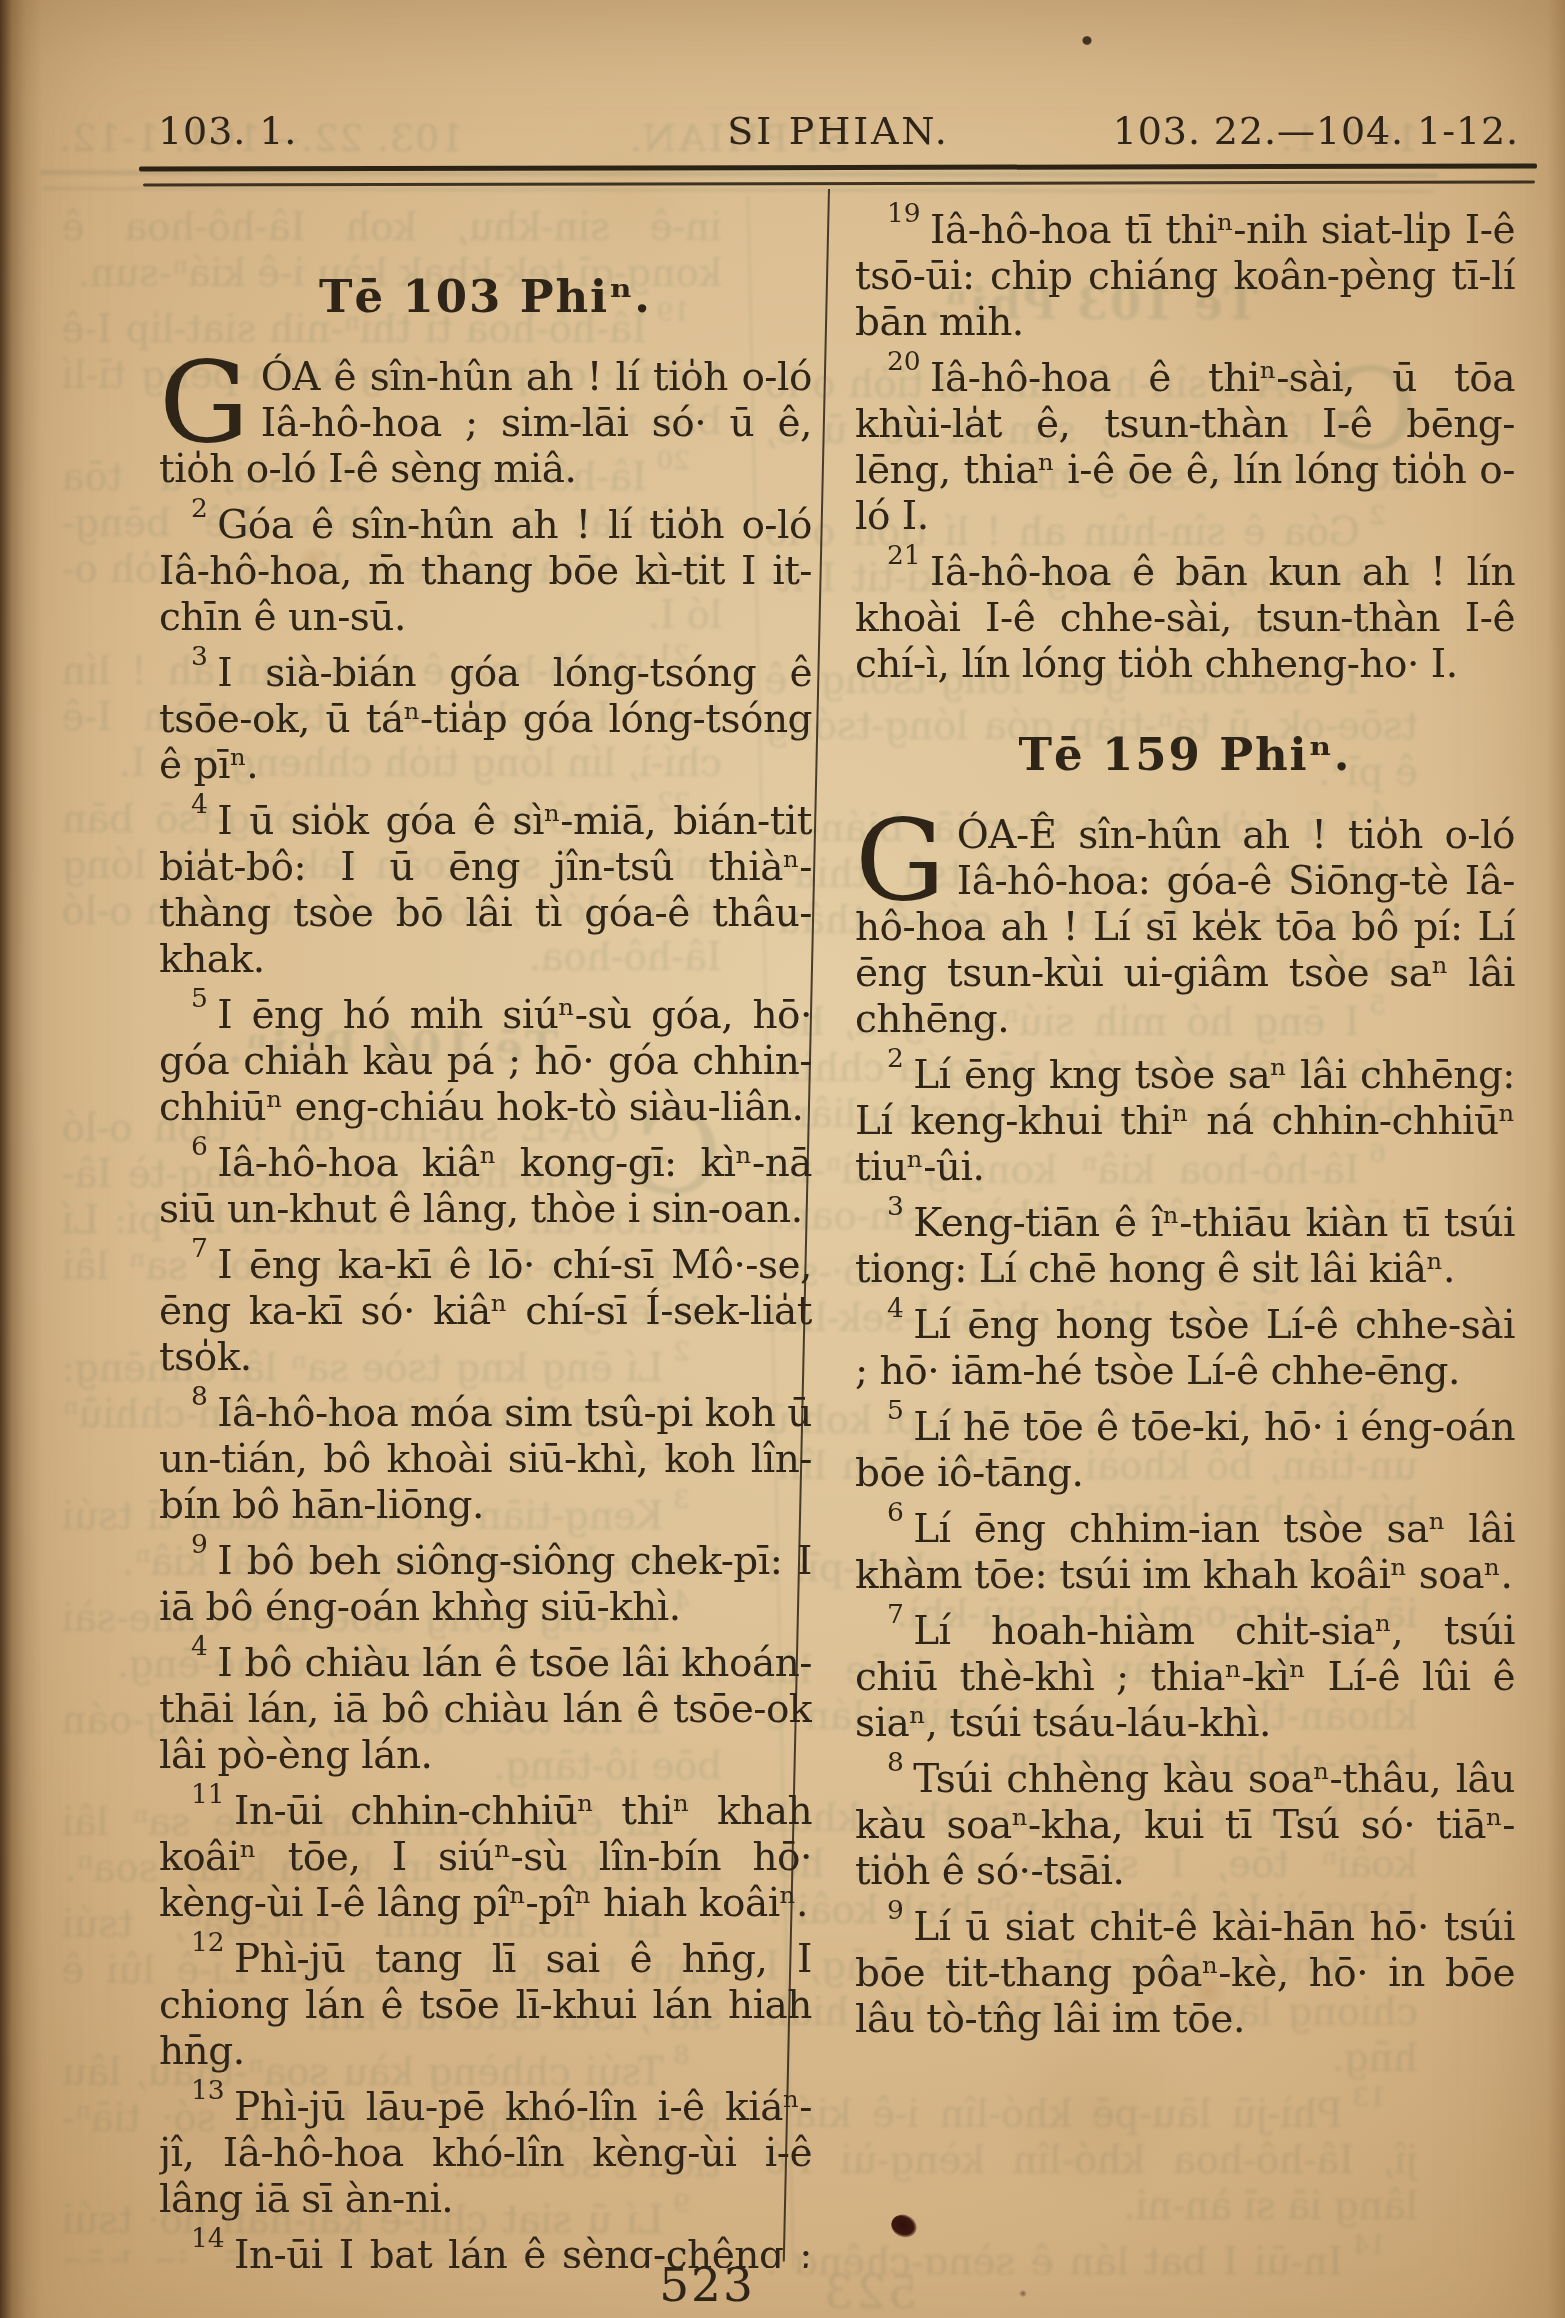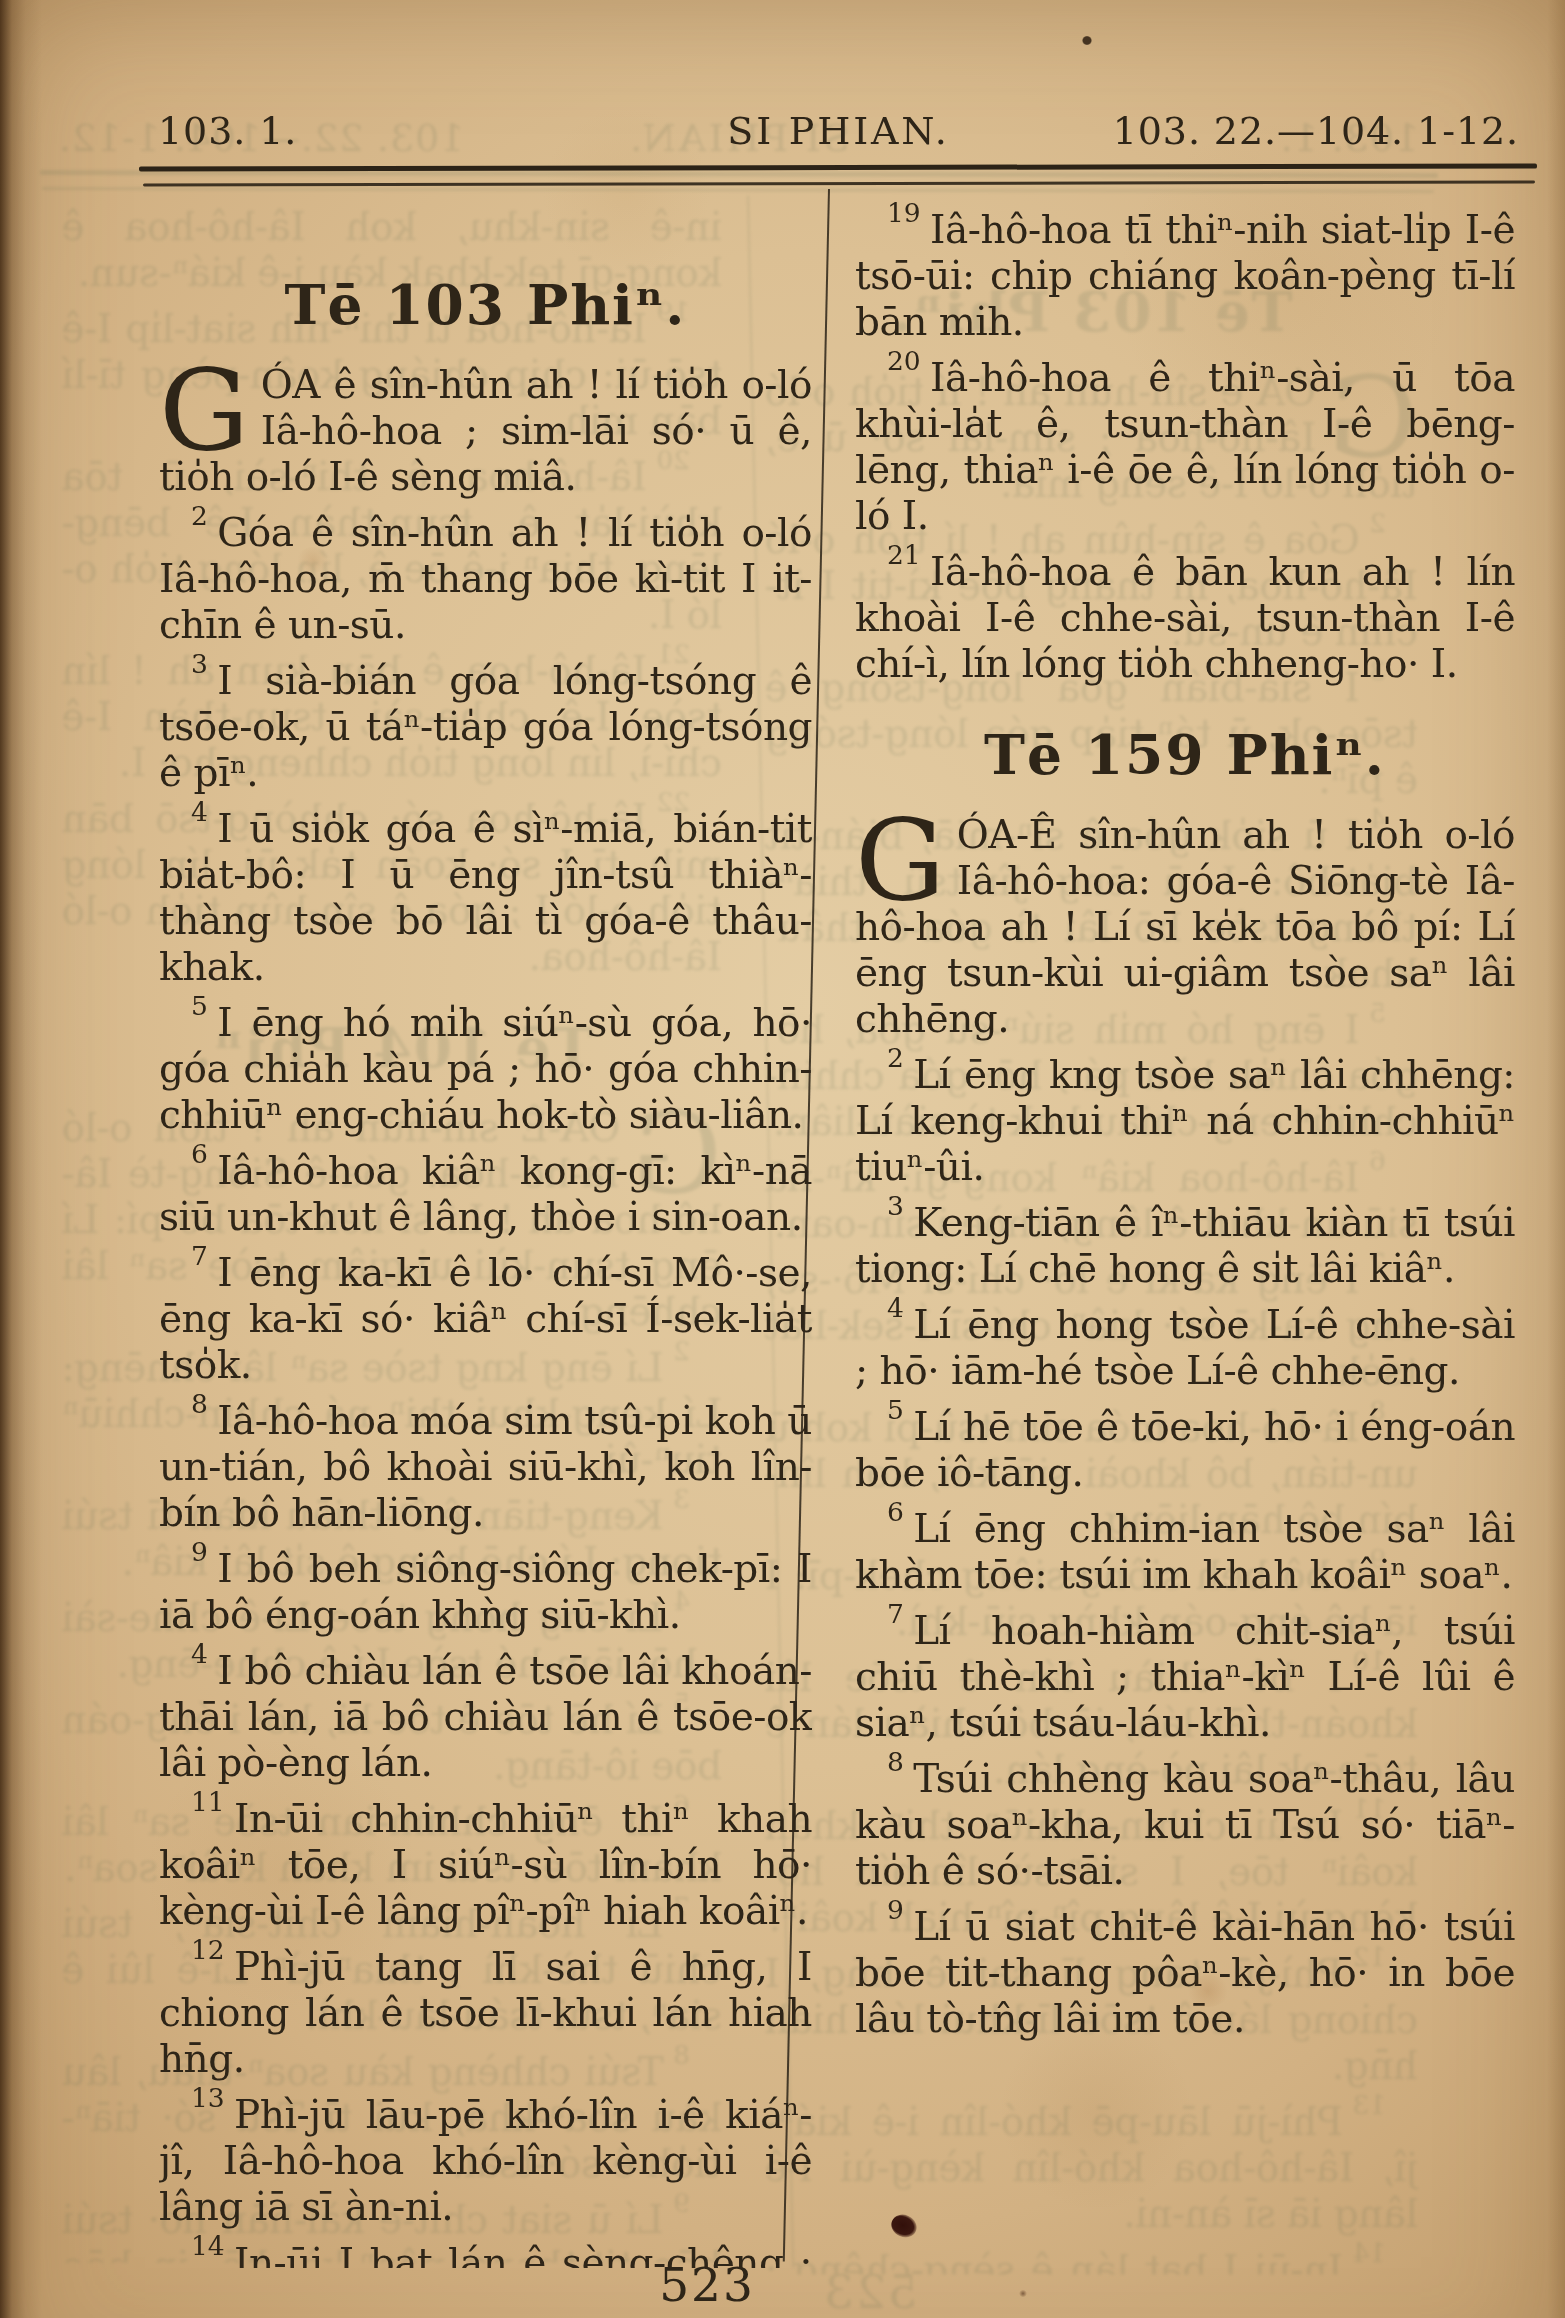--- a/index.html
+++ b/index.html
@@ -65,22 +65,22 @@
   .col{
     position:absolute;
     font-size:39px;line-height:46px;
     letter-spacing:-0.5px;
     text-align:justify;
   }
   .col-left{left:159px;top:260px;width:653px;height:2008px;overflow:hidden;}
   .col-right{left:855px;top:197px;width:660px;height:2059px;overflow:hidden;}
 
   .psalm-heading{
-    text-align:center;font-weight:bold;font-size:55px;letter-spacing:1.9px;
-    margin:22px 0 34px 0;text-indent:0;
+    text-align:center;font-weight:bold;font-size:45px;letter-spacing:1.9px;
+    margin:14px 0 34px 0;text-indent:0;
   }
   .col-right .psalm-heading{margin-top:45px;}
 
   p.verse{margin:0;text-indent:32px;}
   p.verse.cont{text-indent:0;}
   p.verse.dropcap-para{text-indent:0;}
 
   .vn{
     font-size:.68em;
     position:relative;top:-.28em;

